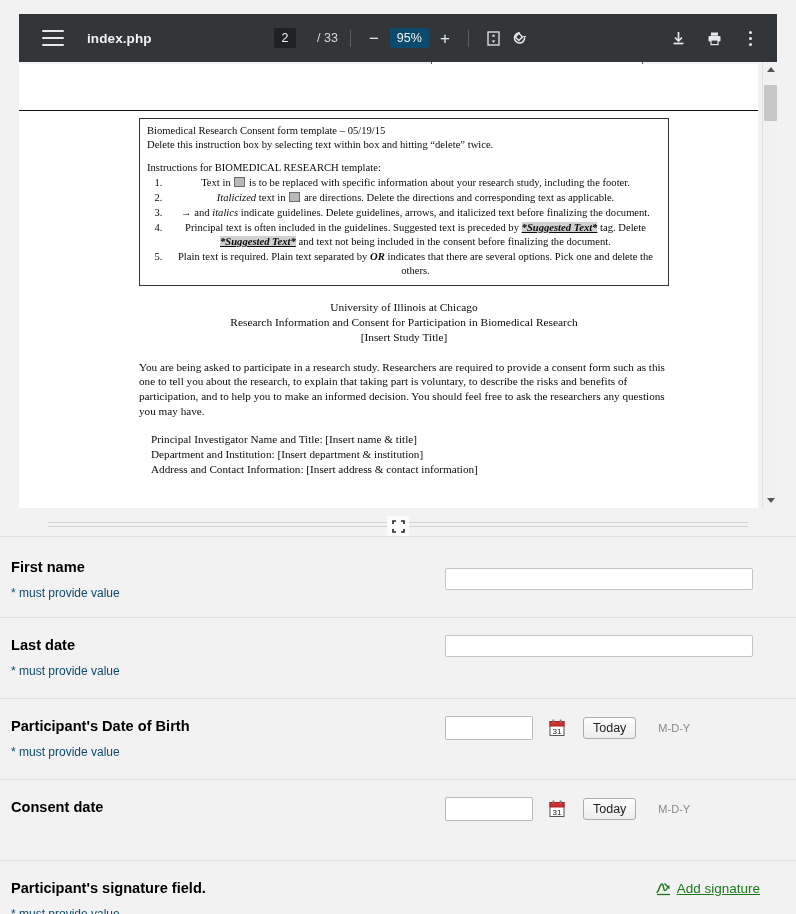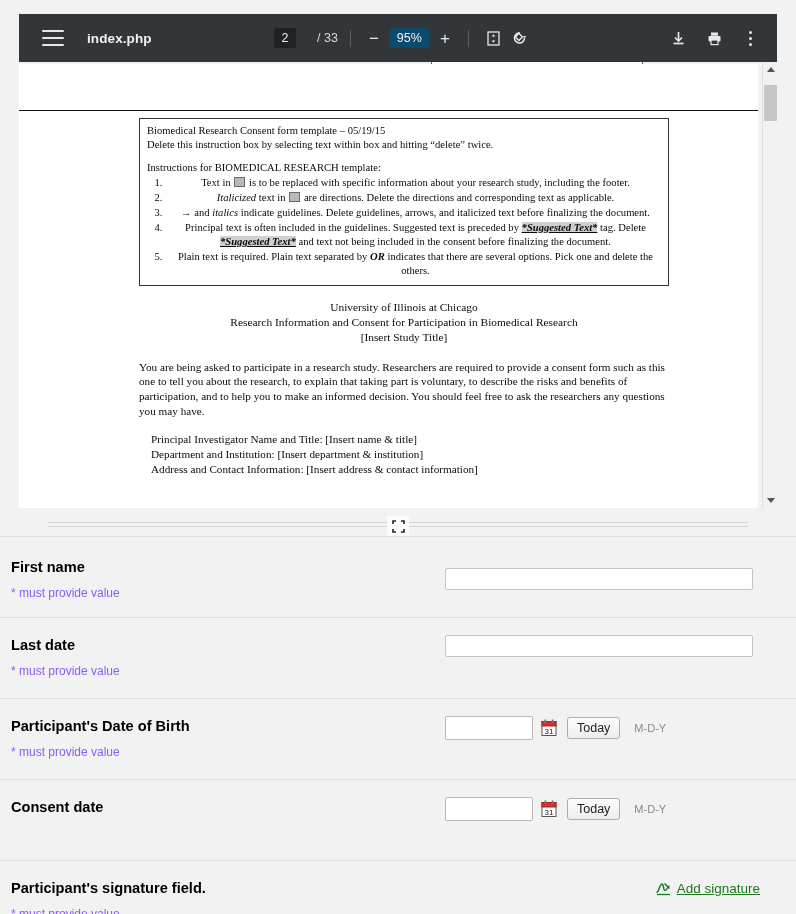--- a/index.html
+++ b/index.html
@@ -251,28 +251,28 @@
   .field-row:first-child { border-top: 1px solid #e0e0e0; align-items: center; }
   .field-left { width: 434px; padding-top: 4px; }
   .field-label {
     font-size: 14.6px;
     font-weight: bold;
     color: #000;
     line-height: 1.25;
   }
   .field-req {
     font-size: 12px;
-    color: #8b5cf6;
+    color: #0c4a6e;
     margin-top: 10px;
   }
   .field-right {
     flex: 1;
     display: flex;
     align-items: center;
-    gap: 4px;
+    gap: 12px;
     padding-top: 3px;
   }
   .text-input {
     width: 308px; height: 22px;
     border: 1px solid #c4c4c4;
     background: #fff;
     border-radius: 2px;
     outline: none;
     font-family: "Liberation Sans", sans-serif;
     font-size: 12px;

